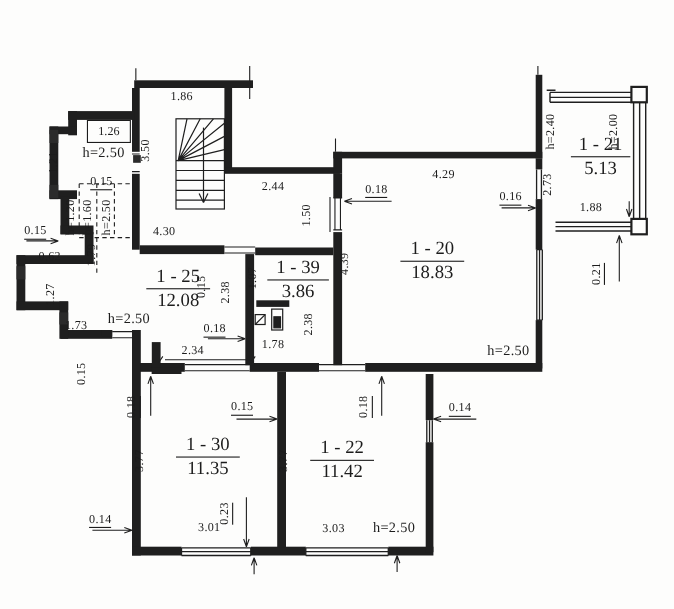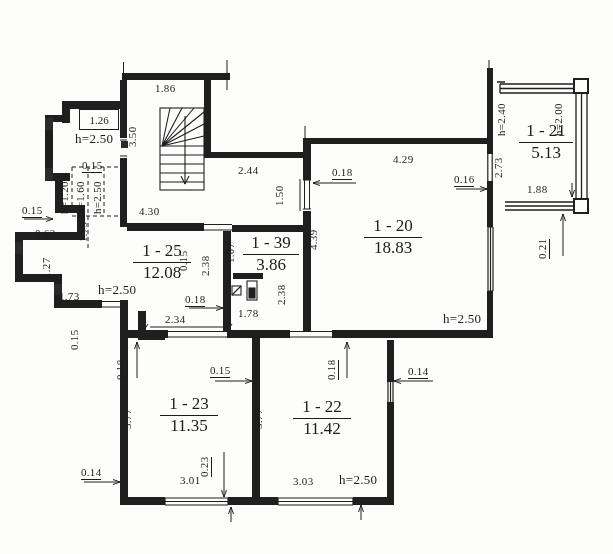--- a/index.html
+++ b/index.html
@@ -201,24 +201,24 @@
   </div>
   <div class="room" style="left:133px;top:242px;width:58px">
     <span class="nm">1 - 25</span>
     <span class="ar">12.08</span>
   </div>
   <div class="room" style="left:243px;top:234px;width:56px">
     <span class="nm">1 - 39</span>
     <span class="ar">3.86</span>
   </div>
   <div class="room" style="left:160px;top:395px;width:58px">
-    <span class="nm">1 - 23</span>
+    <span class="nm">1 - 30</span>
     <span class="ar">11.35</span>
   </div>
-  <div class="room" style="left:293px;top:398px;width:58px">
+  <div class="room" style="left:282px;top:398px;width:58px">
     <span class="nm">1 - 22</span>
     <span class="ar">11.42</span>
   </div>
 
   <div class="shelfbox">
     <span>1.26</span>
   </div>
   <span class="dim" style="left:75px;top:133px;font-size:13px">h=2.50</span>
   <span class="dim u" style="left:82px;top:159px">0.15</span>
   <span class="dim" style="left:155px;top:82px">1.86</span>

